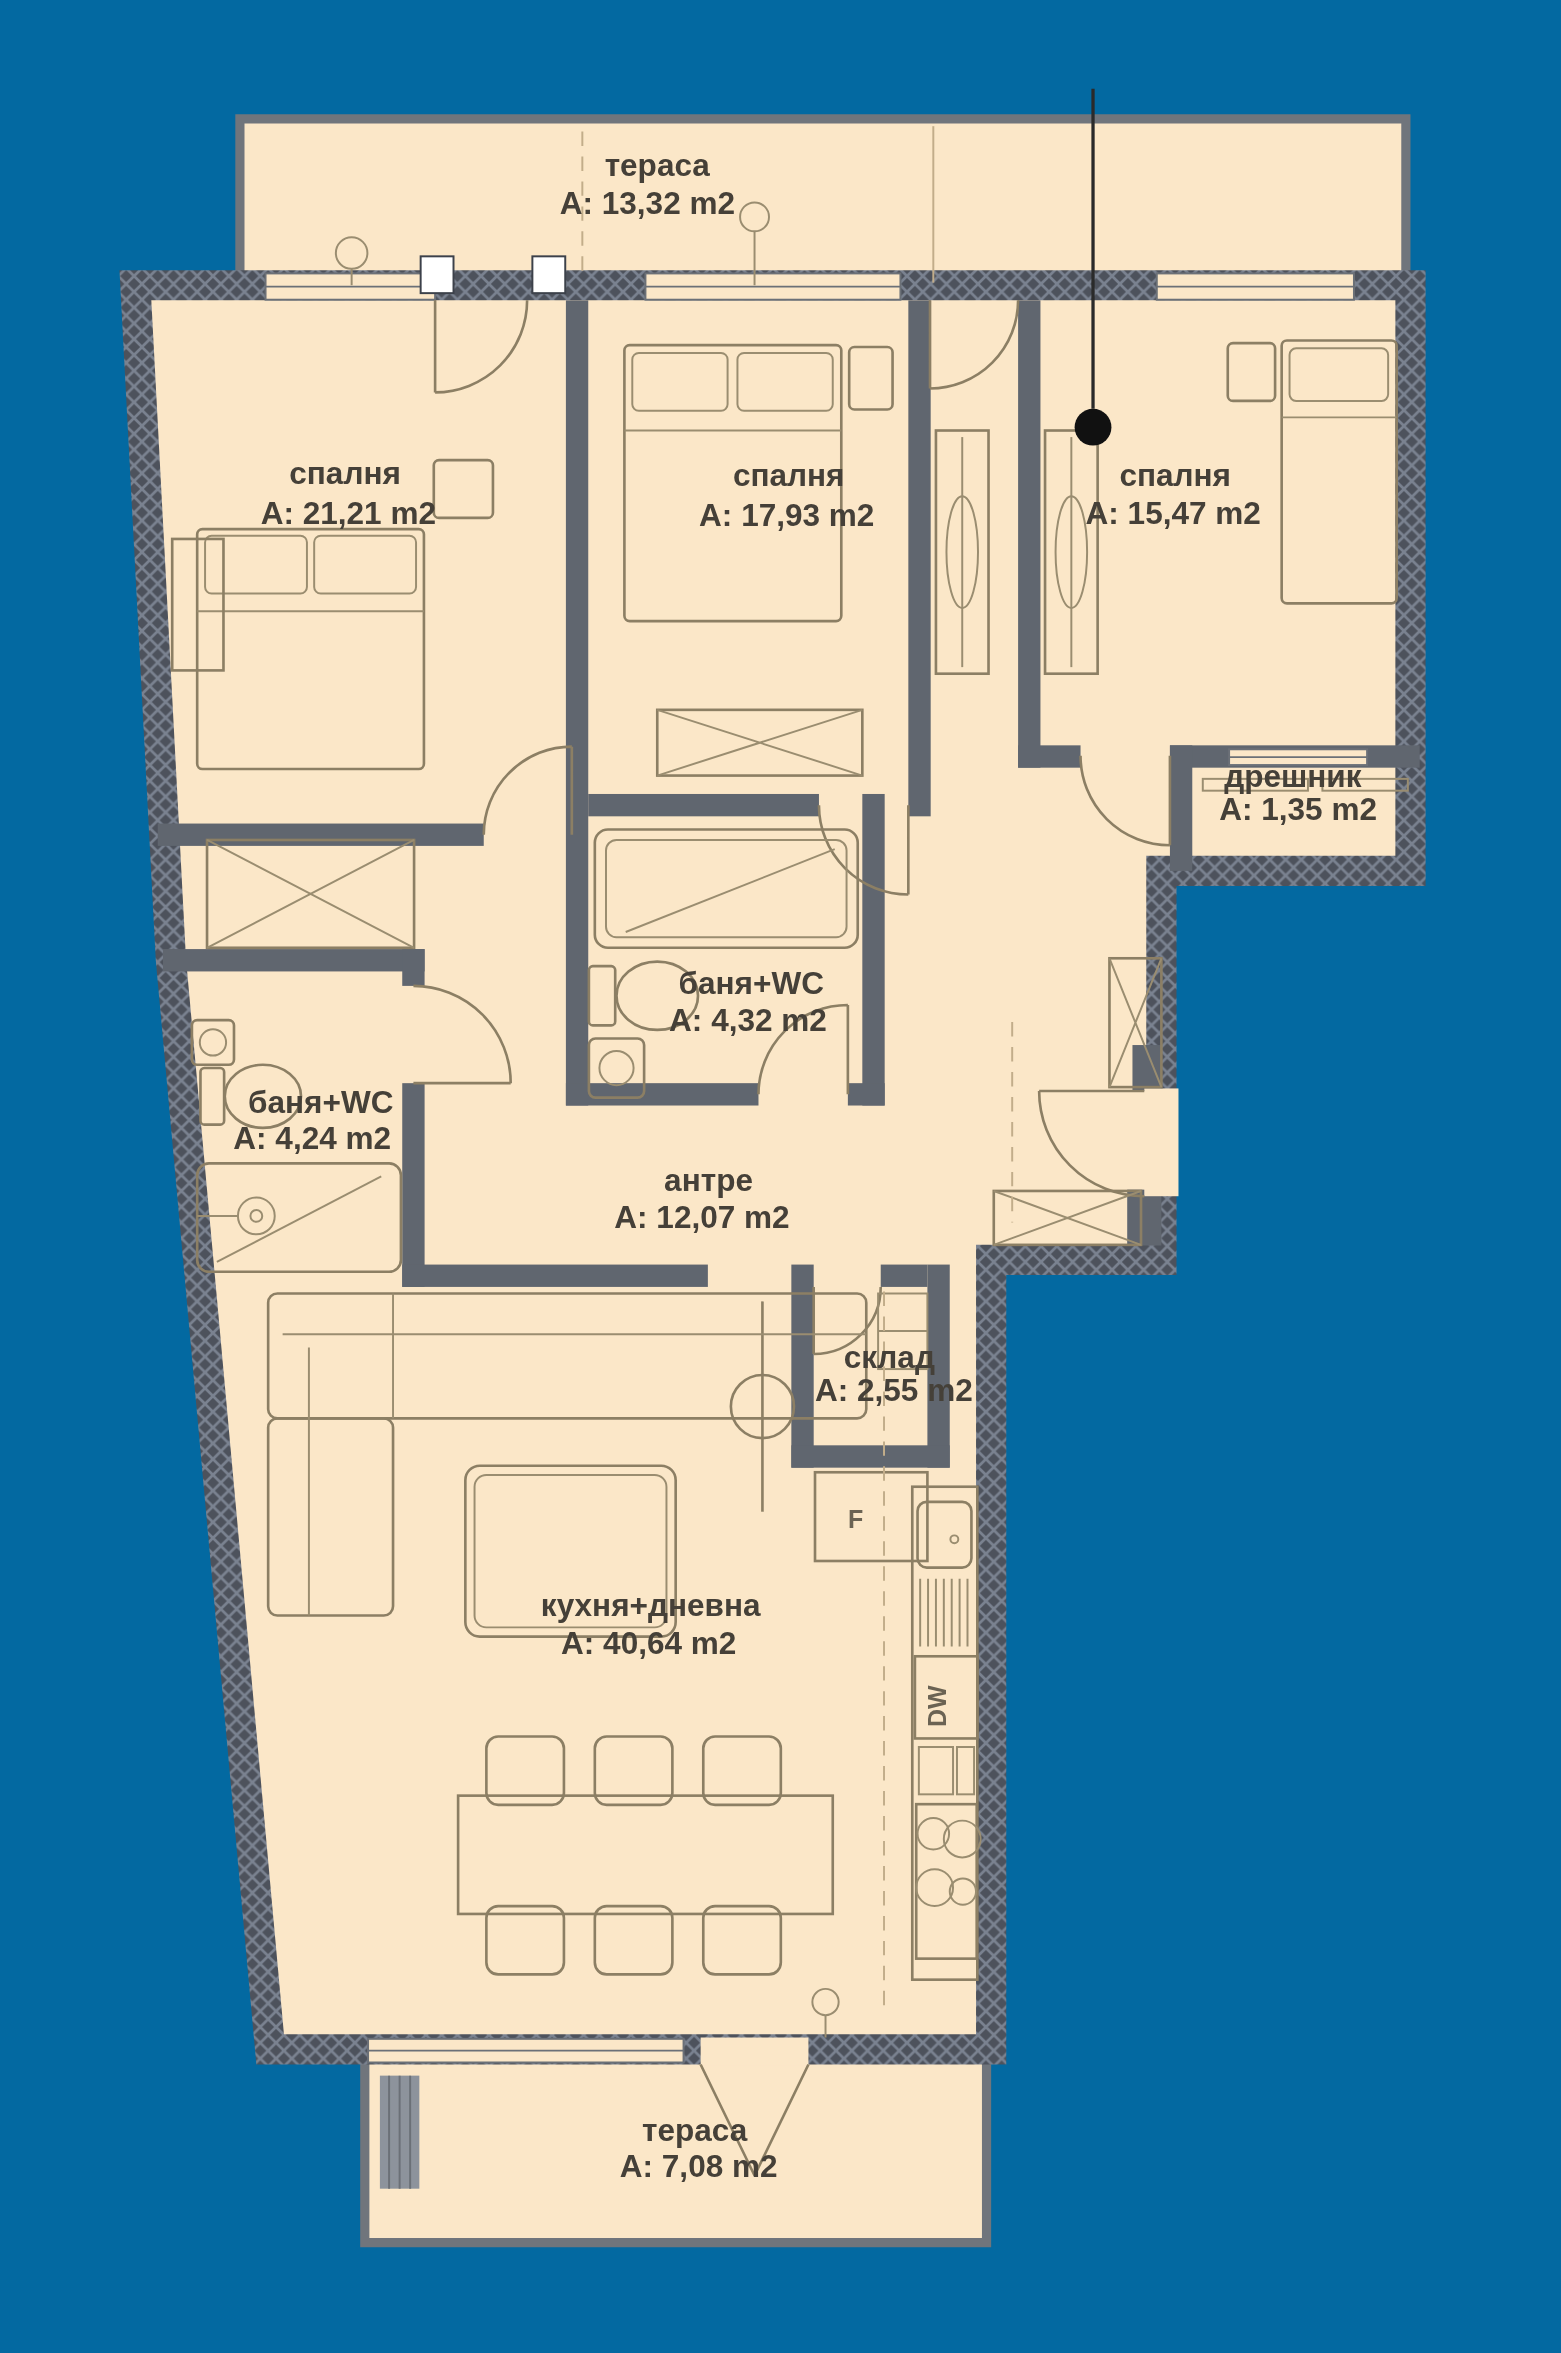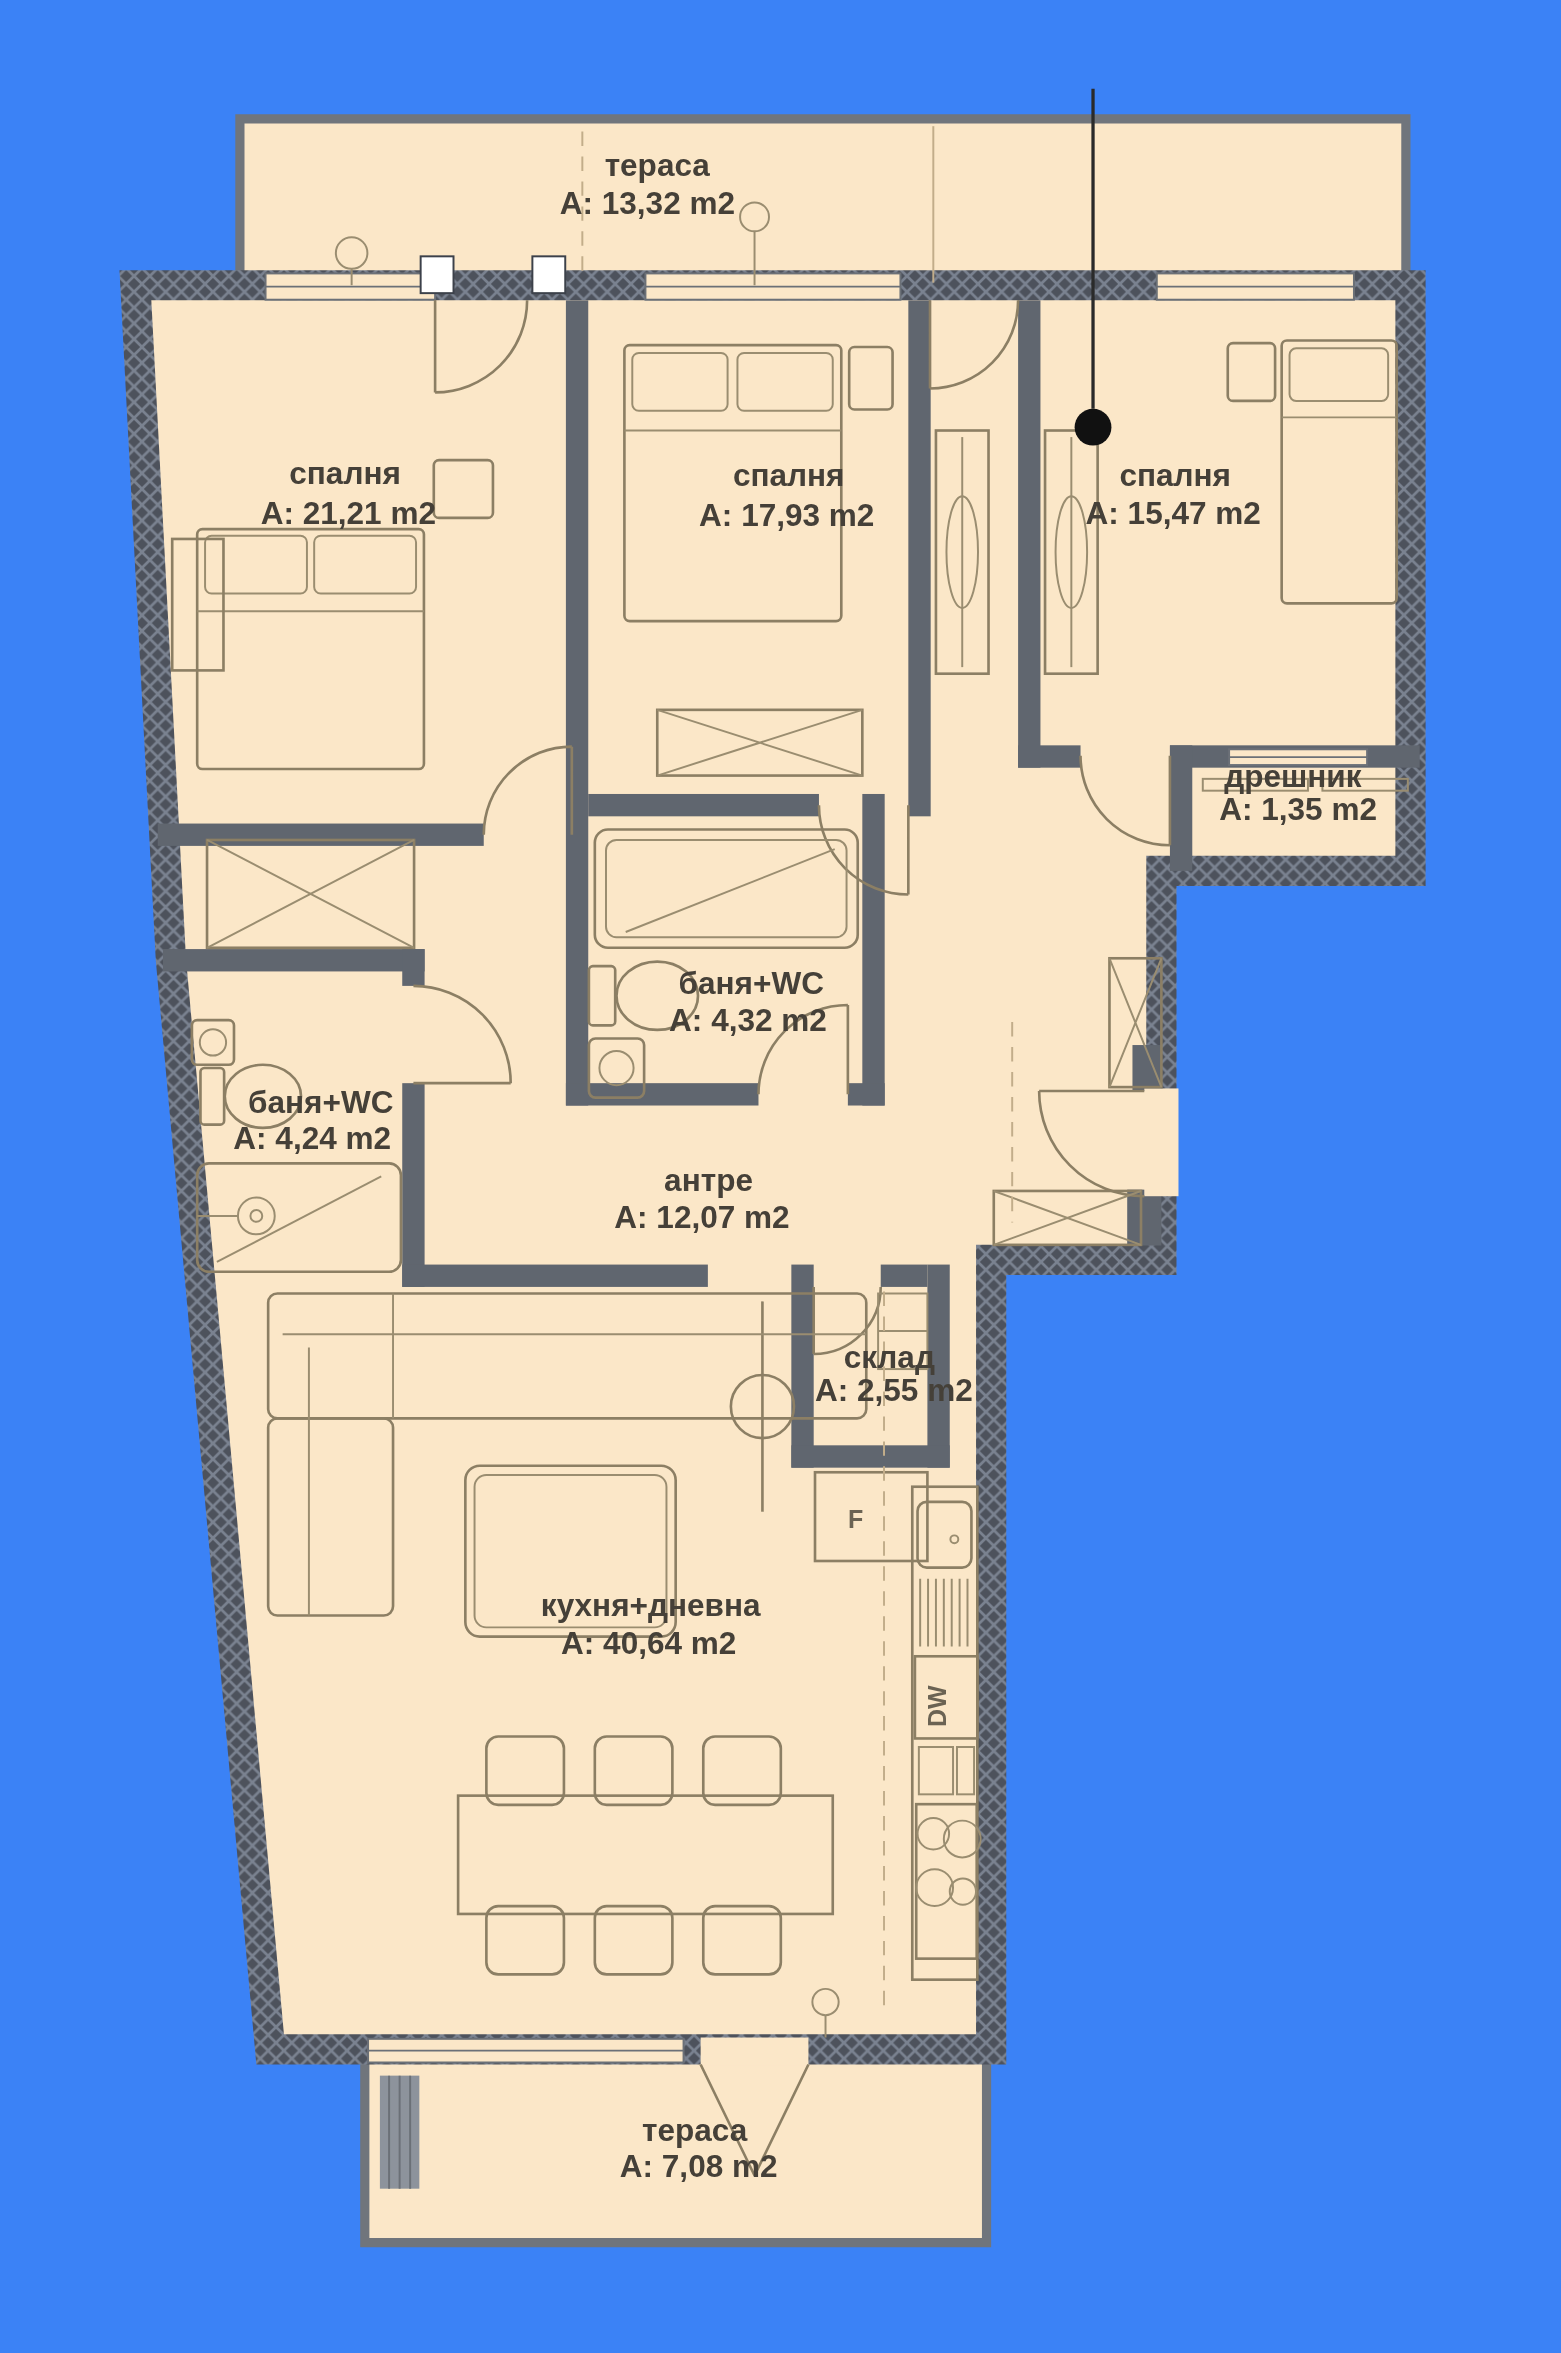--- a/index.html
+++ b/index.html
@@ -1,16 +1,16 @@
 <!DOCTYPE html>
 <html style="font-size:10.5px"><head>
 <meta charset="utf-8">
 <style>
   html,body{margin:0;padding:0;background:#ffffff;}
-  .stage{width:100%;max-width:1561px;margin:0 auto;background:#3b82f6;}
+  .stage{width:100%;max-width:1561px;margin:0 auto;background:#0369a1;}
   svg{display:block;width:100%;height:auto;}
   text{font-family:"Liberation Sans","DejaVu Sans",sans-serif;font-weight:700;fill:#454038;}
   .room-name{font-size:48px;}
   .room-area{font-size:48px;}
   .appl{font-size:38px;fill:#6b6353;}
   .furn{fill:none;stroke:#8c7f64;stroke-width:4;}
   .furn-thin{fill:none;stroke:#9a8d70;stroke-width:3;}
   .door{fill:none;stroke:#8c7f64;stroke-width:4;}
   .iw{fill:#60666f;}
   .win{fill:#fbe7c8;stroke:#6b7077;stroke-width:3;}

